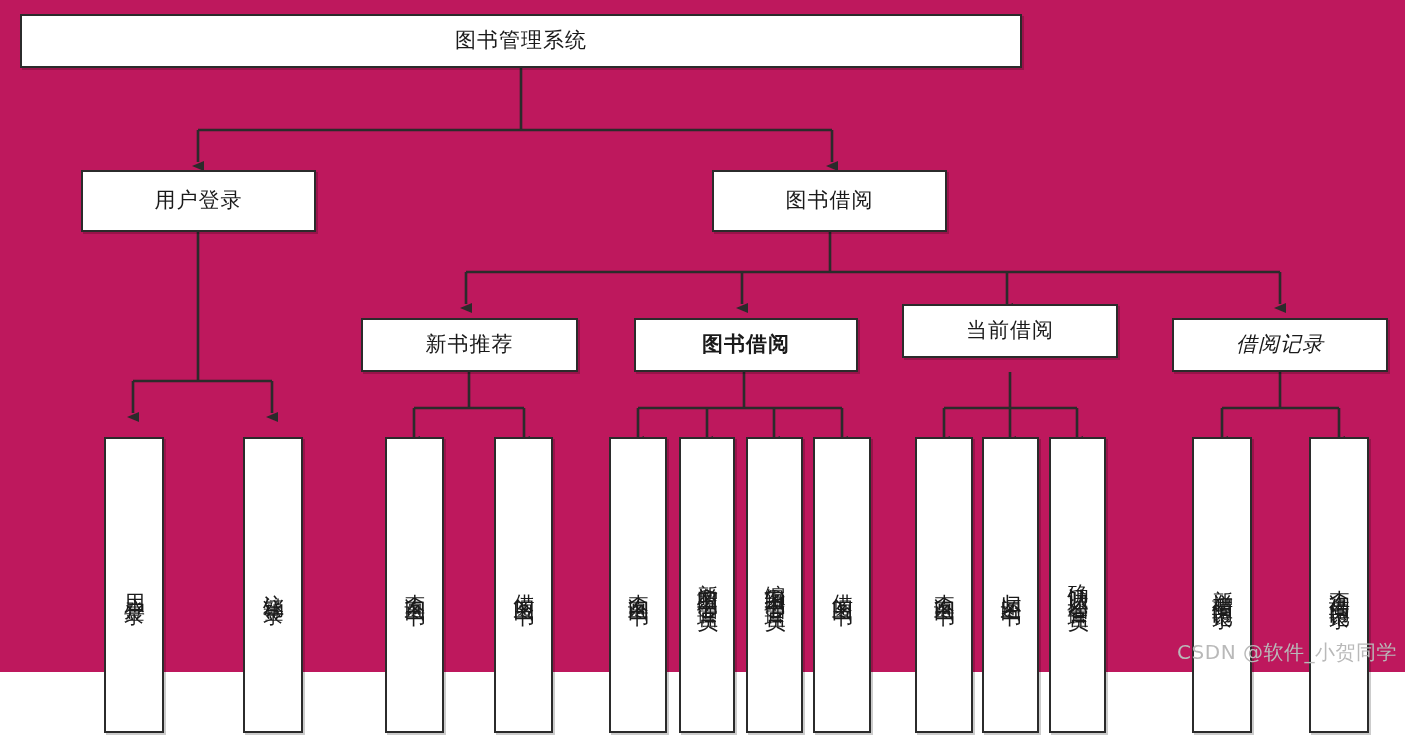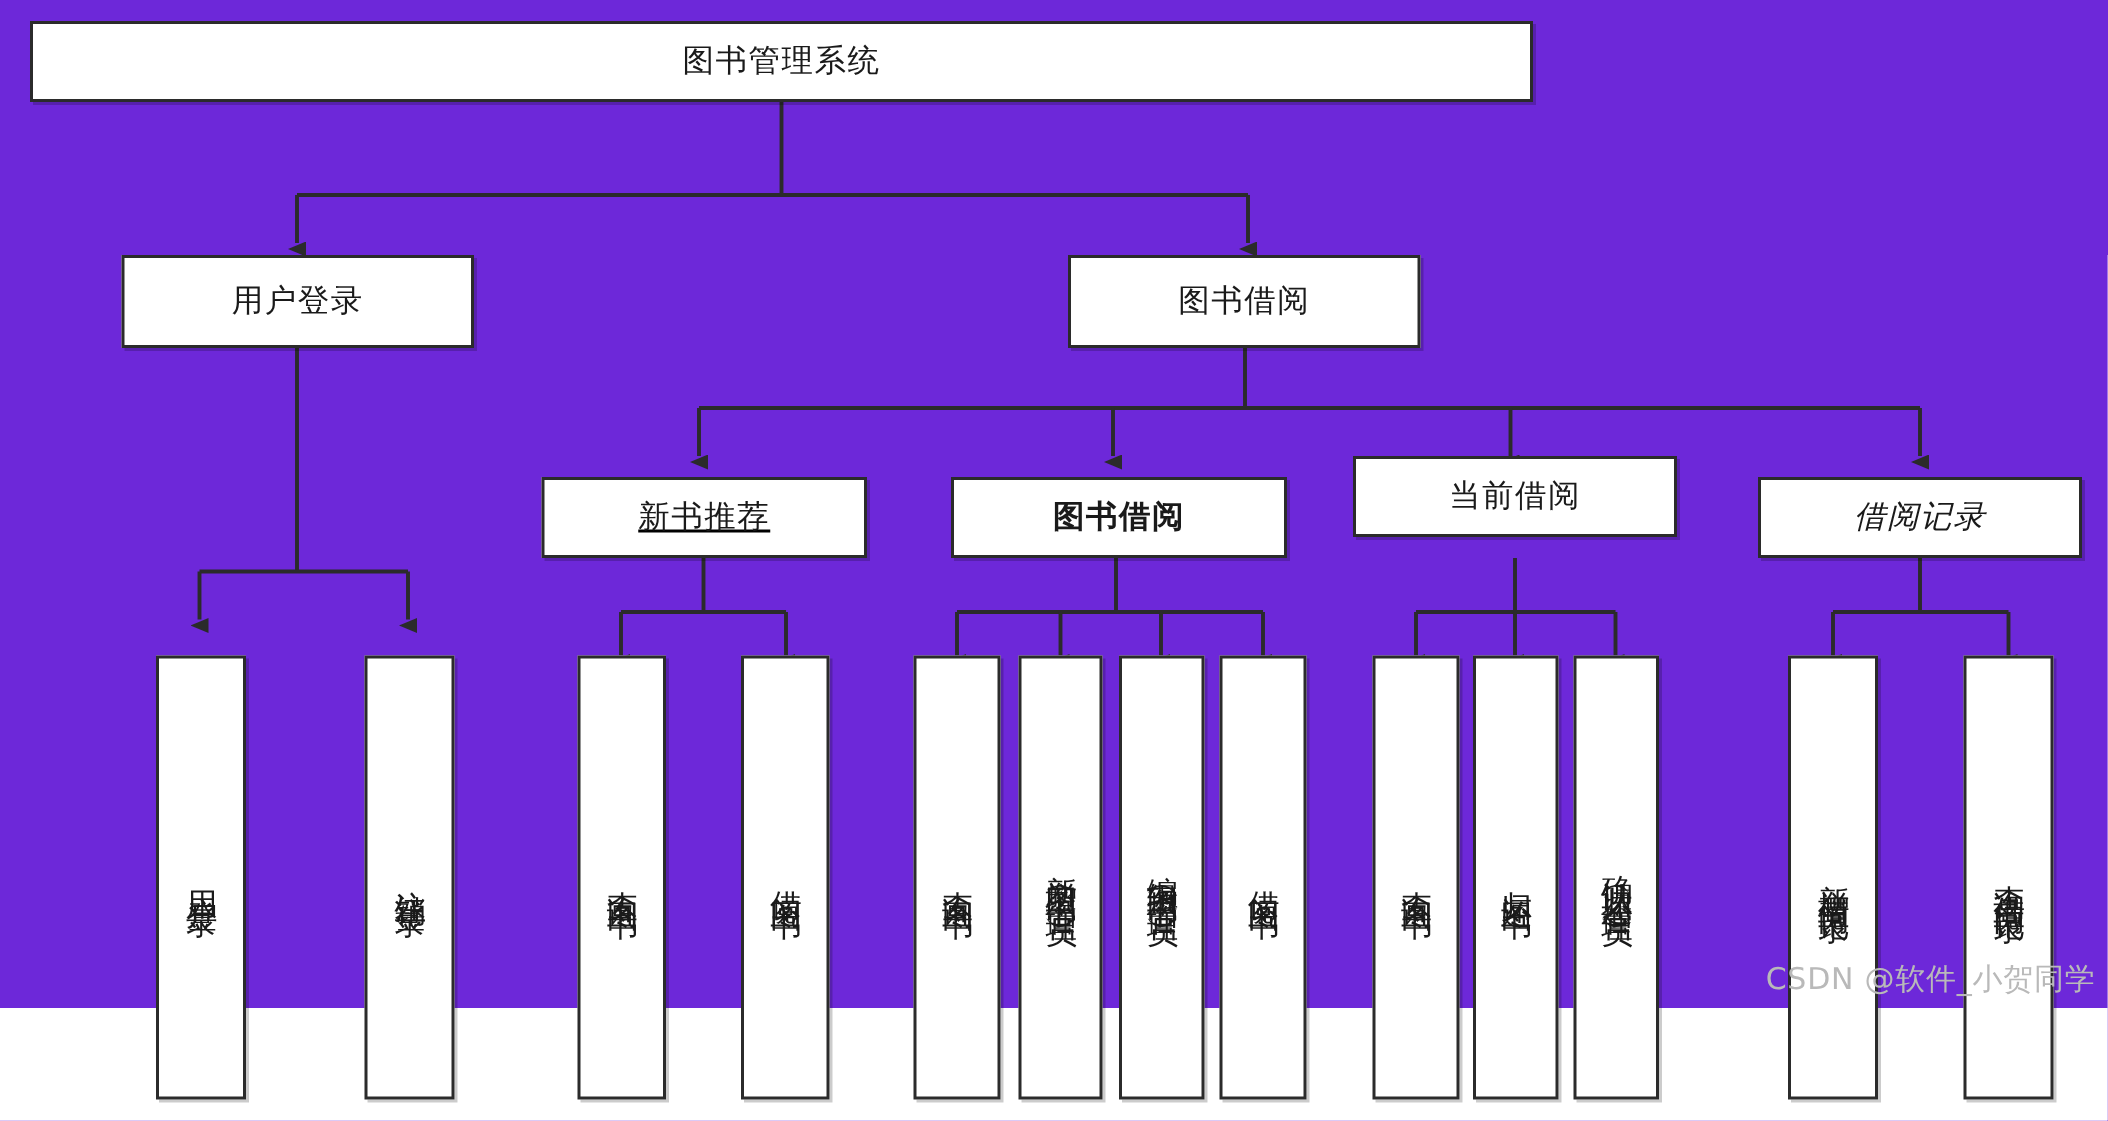--- a/index.html
+++ b/index.html
@@ -11,21 +11,21 @@
     width: 1405px;
     height: 747px;
     font-family: "DejaVu Sans", "Liberation Sans", sans-serif;
     overflow: hidden;
     position: relative;
   }
   #diagram-root {
     position: relative;
     width: 1405px;
     height: 672px;
-    background: #6d28d9;
+    background: #be185d;
   }
   svg.diagram-canvas {
     position: absolute;
     left: 0;
     top: 0;
     width: 1405px;
     height: 747px;
   }
   .node-box {
     position: absolute;
@@ -144,21 +144,21 @@
     <span class="node-label">图书管理系统</span>
   </div>
 
   <div class="node-box" style="left:81px; top:170px; width:235px; height:62px;">
     <span class="node-label">用户登录</span>
   </div>
   <div class="node-box" style="left:712px; top:170px; width:235px; height:62px;">
     <span class="node-label">图书借阅</span>
   </div>
 
-  <div class="node-box" style="left:361px; top:318px; width:217px; height:54px;text-decoration:underline;">
+  <div class="node-box" style="left:361px; top:318px; width:217px; height:54px;">
     <span class="node-label">新书推荐</span>
   </div>
   <div class="node-box" style="left:634px; top:318px; width:224px; height:54px;font-weight:bold;">
     <span class="node-label">图书借阅</span>
   </div>
   <div class="node-box" style="left:902px; top:304px; width:216px; height:54px;text-align:center;">
     <span class="node-label">当前借阅</span>
   </div>
   <div class="node-box" style="left:1172px; top:318px; width:216px; height:54px;font-style:italic;">
     <span class="node-label">借阅记录</span>

